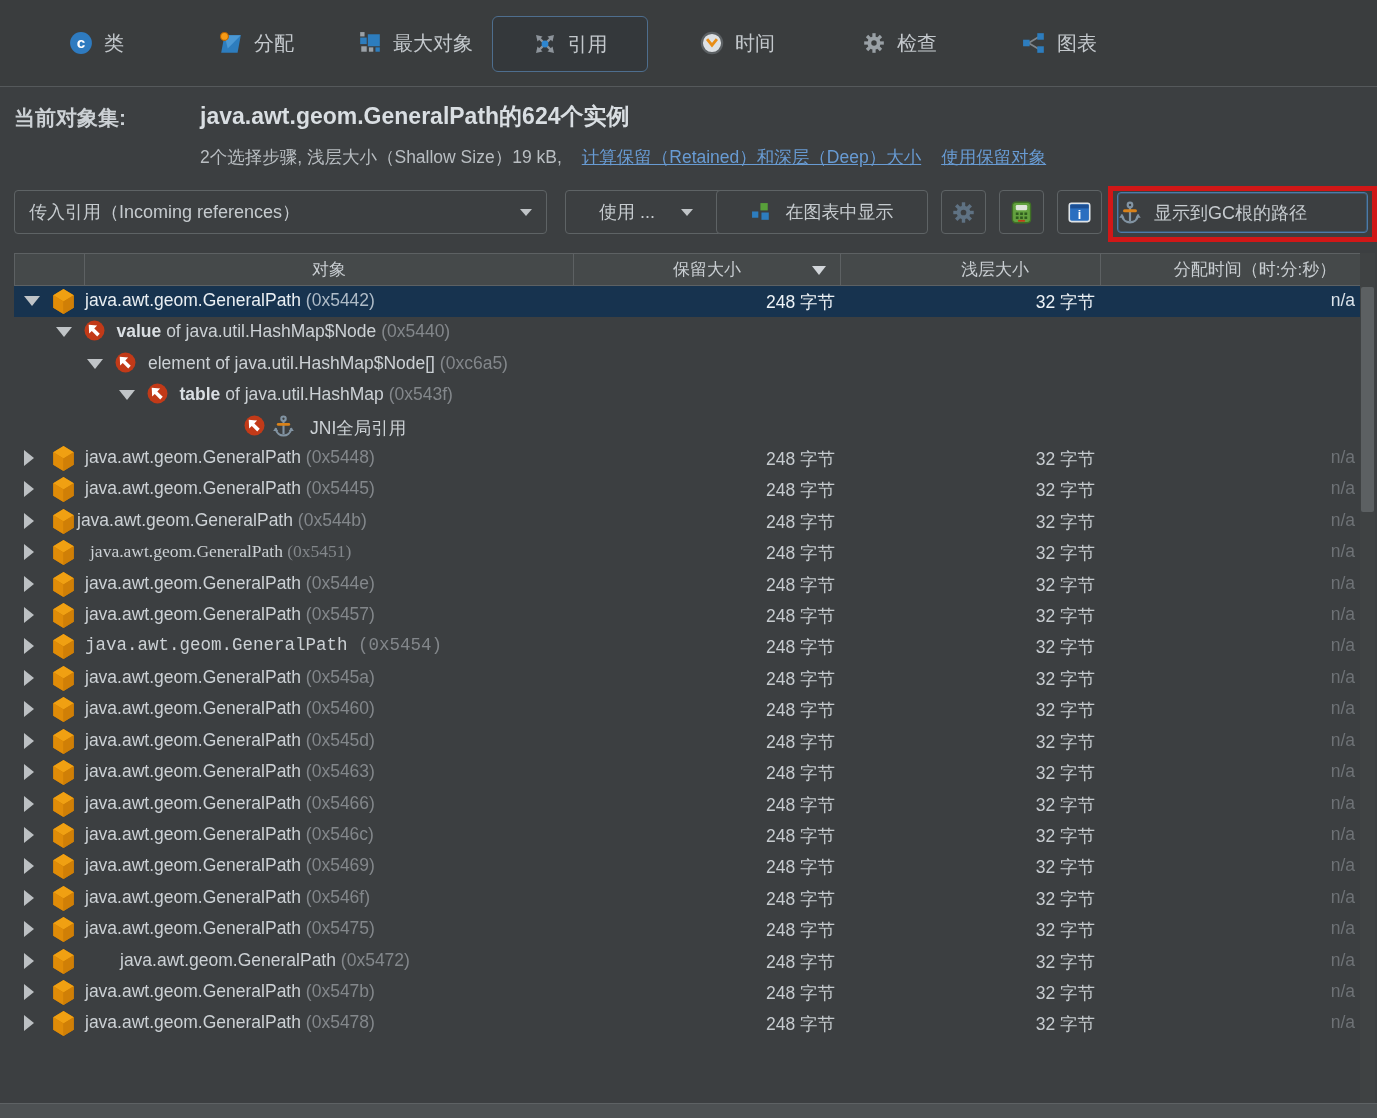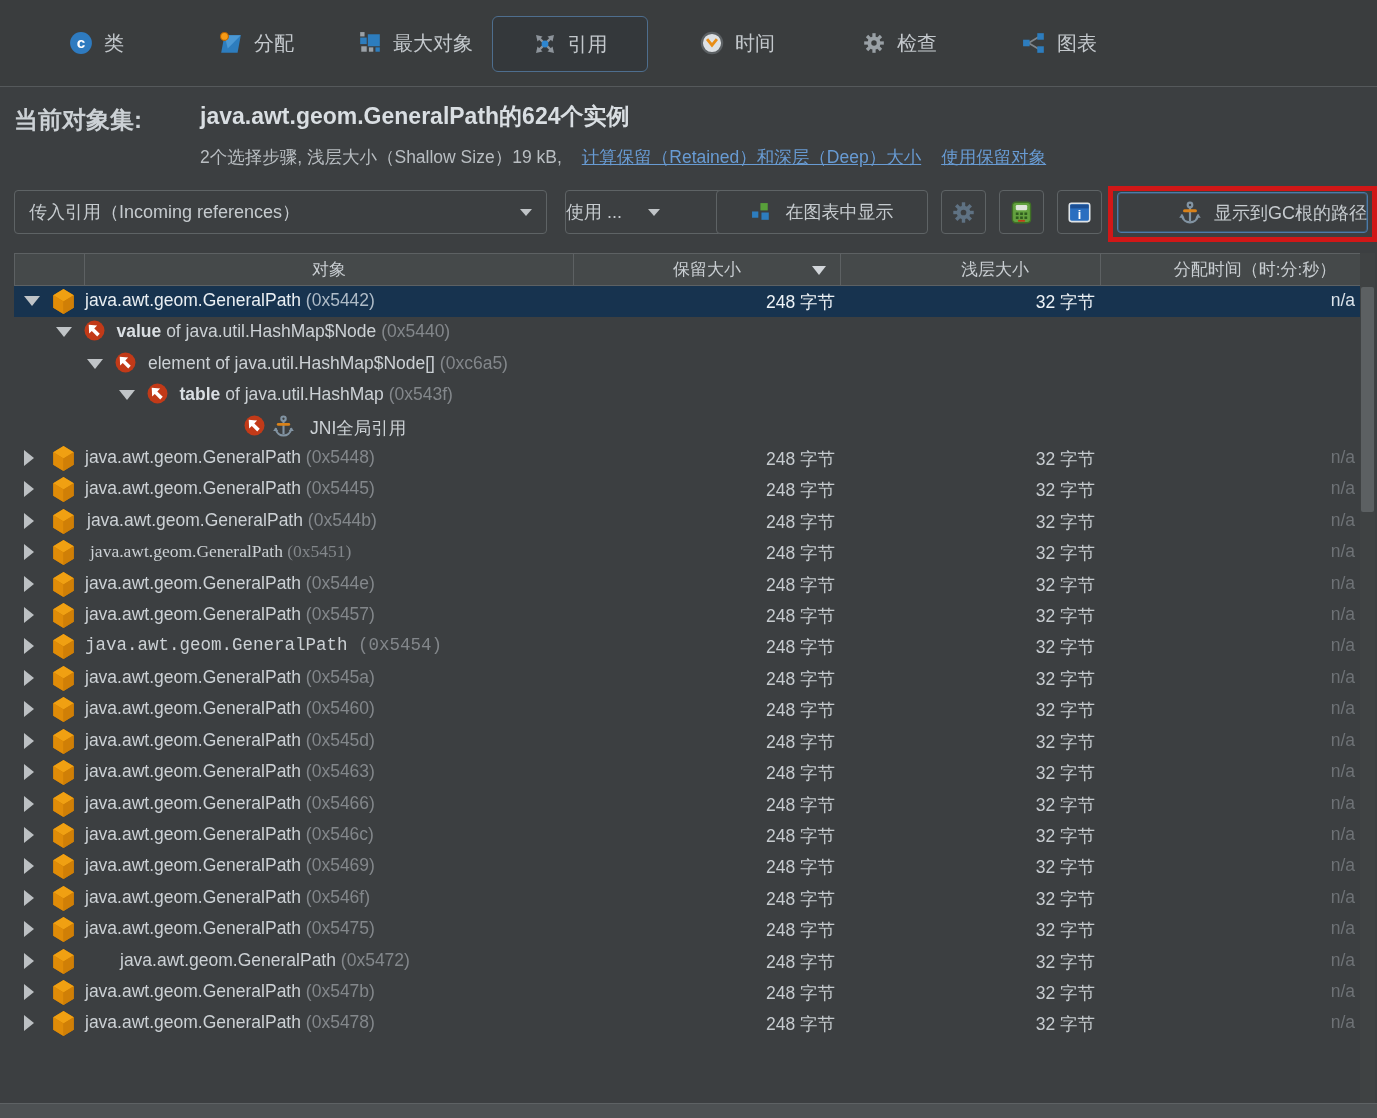--- a/index.html
+++ b/index.html
@@ -7,34 +7,34 @@
        font-family:"Liberation Sans","DejaVu Sans",sans-serif;color:#c6cbcf;}
 
   
   .tabbar{position:absolute;left:0;top:0;width:100%;height:86px;background:#3a3d3e;border-bottom:1px solid #55595b;}
   .tab{position:absolute;top:16px;height:54px;display:flex;align-items:center;gap:11px;padding:0 14px;
        font-size:20px;color:#c3c8cc;cursor:default;}
   .tab.sel{background:#34383b;border:1px solid #4e6e8e;border-radius:6px;}
   .ticon{display:inline-flex;width:24px;height:24px;align-items:center;justify-content:center;}
 
   
-  .obj-label{position:absolute;left:14px;top:104px;font-size:24px;font-weight:bold;color:#ccd1d5;}
+  .obj-label{position:absolute;left:14px;top:104px;font-size:21px;font-weight:bold;color:#ccd1d5;}
   .obj-title{position:absolute;left:200px;top:101px;font-size:23px;font-weight:bold;color:#d9dee2;}
   .subtitle{position:absolute;left:200px;top:145px;font-size:17.5px;color:#b9bec2;white-space:nowrap;}
   .subtitle .link{color:#689bd3;text-decoration:underline;margin-left:20px;cursor:pointer;margin-top:15px;}
 
   
   .ctl{position:absolute;top:190px;height:44px;box-sizing:border-box;background:#3c3f41;
        border:1.5px solid #5e6365;border-radius:4px;display:flex;align-items:center;font-size:18px;color:#c6cbcf;}
   .combo{left:14px;width:533px;padding:0 14px;justify-content:space-between;}
-  .btn-use{left:565px;width:162px;gap:26px;}
+  .btn-use{left:565px;width:162px;justify-content:center;gap:26px;}
   .btn-chart{left:716px;width:212px;justify-content:center;gap:12px;}
   .sq{width:45px;justify-content:center;}
   .btn-gear{left:941px;} .btn-oql{left:999px;} .btn-info{left:1057px;}
-  .btn-gc{left:1117px;width:251px;top:192px;height:41px;justify-content:flex-end;gap:12px;
+  .btn-gc{left:1117px;width:251px;top:192px;height:41px;justify-content:flex-start;gap:12px;
           border:1px solid #4d7aa8;box-shadow:0 0 0 1px #39576f inset;}
   .tri-dn-s{width:0;height:0;border-left:6px solid transparent;border-right:6px solid transparent;border-top:7px solid #c0c4c7;}
   .red-box{position:absolute;left:1108px;top:186px;width:269px;height:56px;box-sizing:border-box;
            border:5px solid #d11717;z-index:50;pointer-events:none;}
 
   
   .table{position:absolute;left:14px;top:253px;width:1346px;height:850px;overflow:hidden;}
   .thead{position:absolute;left:0;top:0;width:100%;height:33px;}
   .th{position:absolute;top:0;height:33px;box-sizing:border-box;background:#45494a;border:1px solid #5d6163;
       display:flex;align-items:center;justify-content:center;font-size:17px;color:#c9ced2;gap:10px;}
@@ -367,21 +367,21 @@
         <div class="row">
     <span class="tri-right" style="left: 10px;"></span>
     <span class="icon" style="left: 38px;">
       <svg width="23" height="25" viewBox="0 0 20 22">
               <polygon points="10,0 19,5.5 19,16.5 10,22 1,16.5 1,5.5" fill="#c87c08"></polygon>
               <polygon points="10,0 19,5.5 10,11 1,5.5" fill="#f0a012"></polygon>
               <polygon points="1,5.5 10,11 10,22 1,16.5" fill="#e08c08"></polygon>
               <polygon points="19,5.5 19,16.5 10,22 10,11" fill="#d07f06"></polygon>
             </svg>
     </span>
-    <span class="rowtext" style="left: 73px;"><span>java.awt.geom.GeneralPath</span> <span class="addr">(0x544b)</span></span>
+    <span class="rowtext" style="left: 63px;"><span>java.awt.geom.GeneralPath</span> <span class="addr">(0x544b)</span></span>
     <span class="val v-ret">248 字节</span>
     <span class="val v-sha">32 字节</span>
     <span class="val v-alloc">n/a</span>
   </div>
         <div class="row">
     <span class="tri-right" style="left: 10px;"></span>
     <span class="icon" style="left: 38px;">
       <svg width="23" height="25" viewBox="0 0 20 22">
               <polygon points="10,0 19,5.5 19,16.5 10,22 1,16.5 1,5.5" fill="#c87c08"></polygon>
               <polygon points="10,0 19,5.5 10,11 1,5.5" fill="#f0a012"></polygon>

